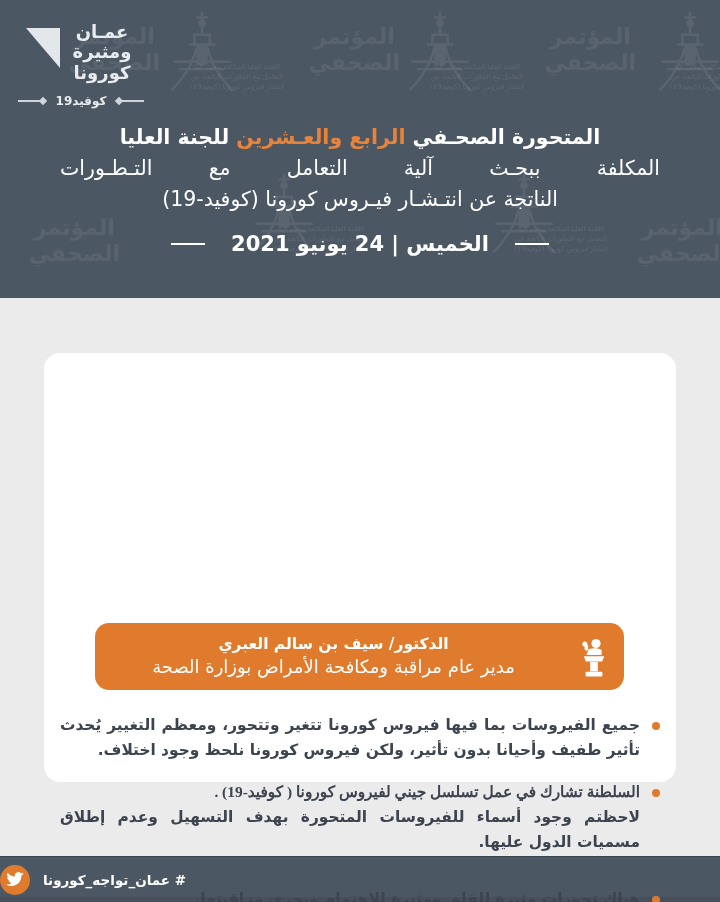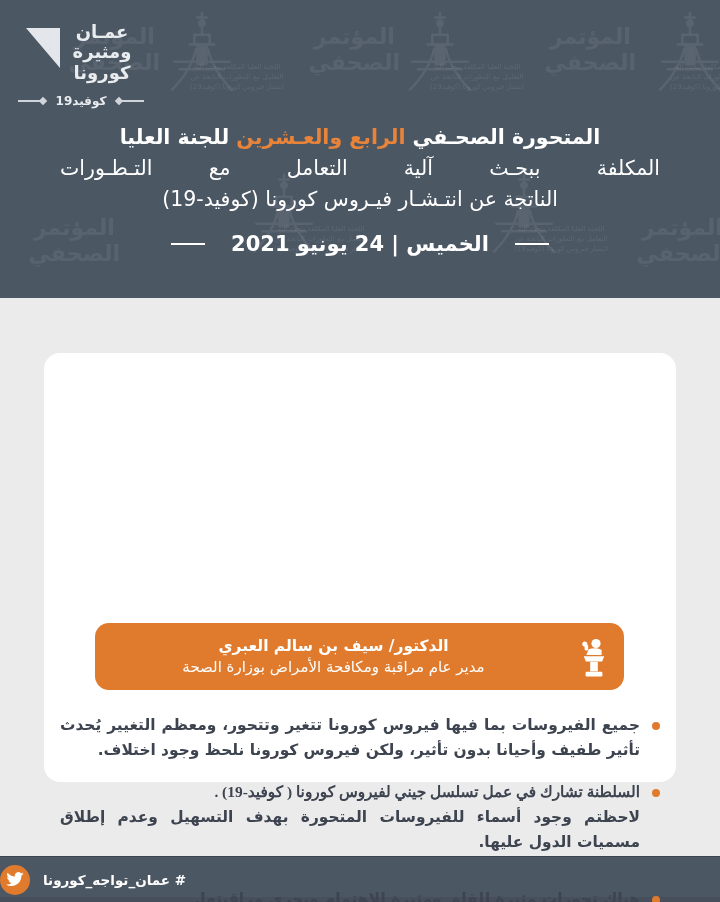--- a/index.html
+++ b/index.html
@@ -213,21 +213,21 @@
   }
   .badge-name {
     color: #ffffff;
     font-weight: bold;
     font-size: 15.5px;
     line-height: 1.35;
     white-space: nowrap;
   }
   .badge-role {
     color: #ffffff;
-    font-size: 15px;
+    font-size: 18px;
     line-height: 1.35;
     white-space: nowrap;
   }
 
   
   .points {
     position: absolute;
     top: 415px;
     right: 60px;
     width: 600px;

